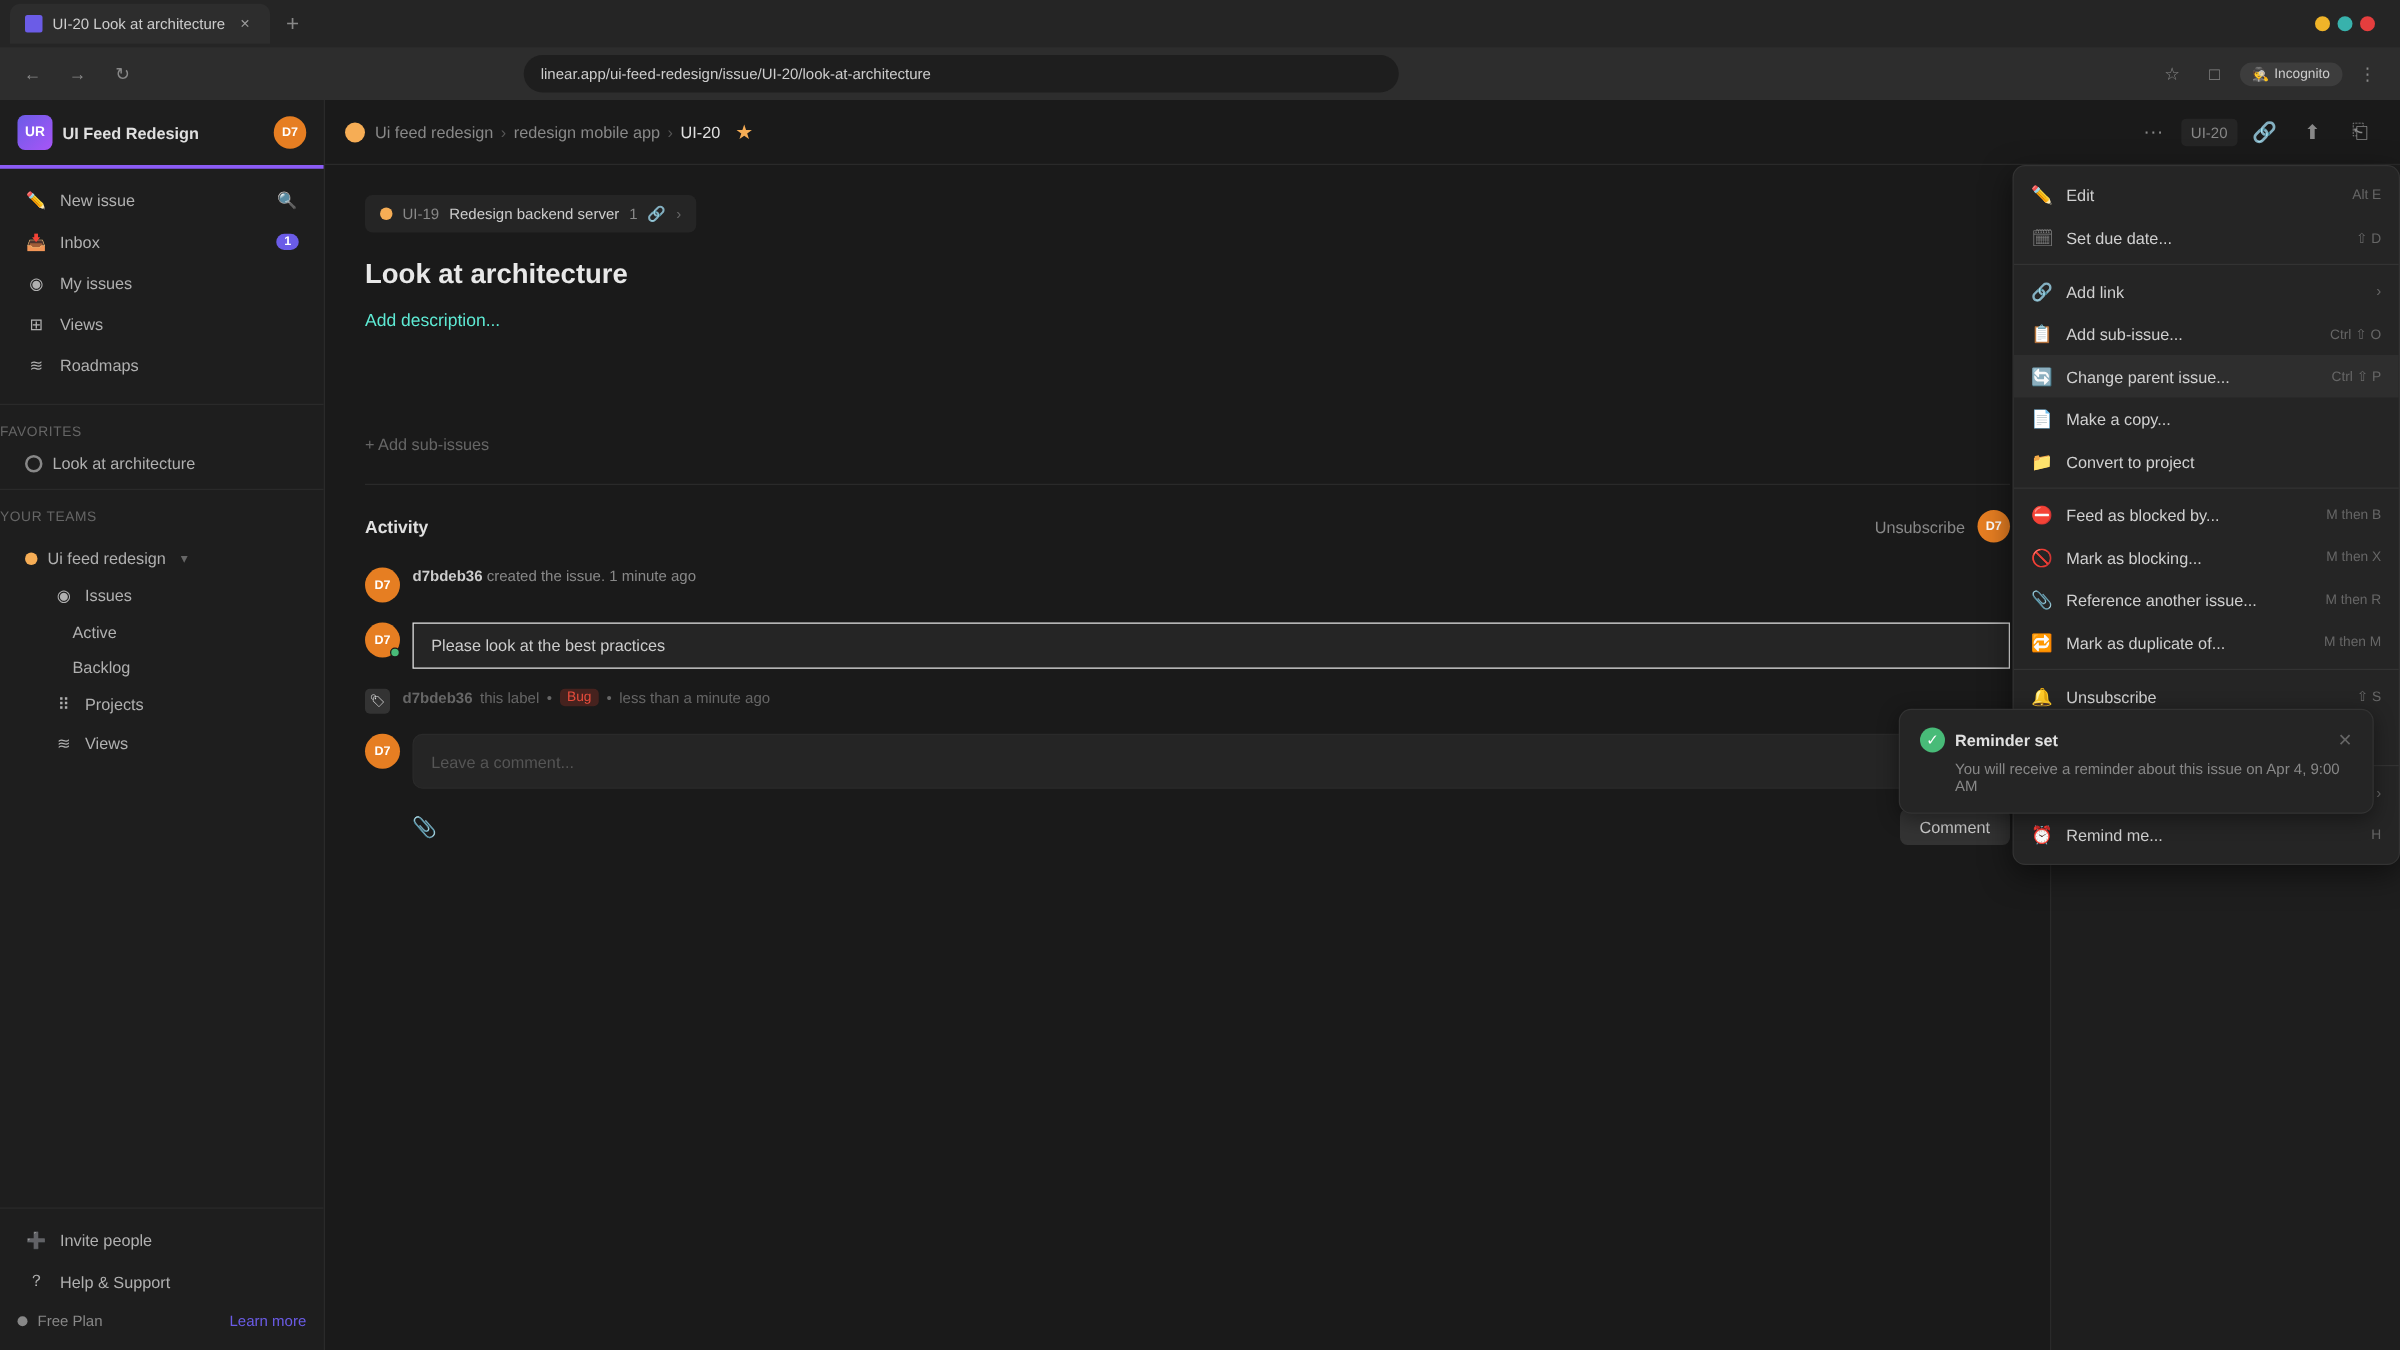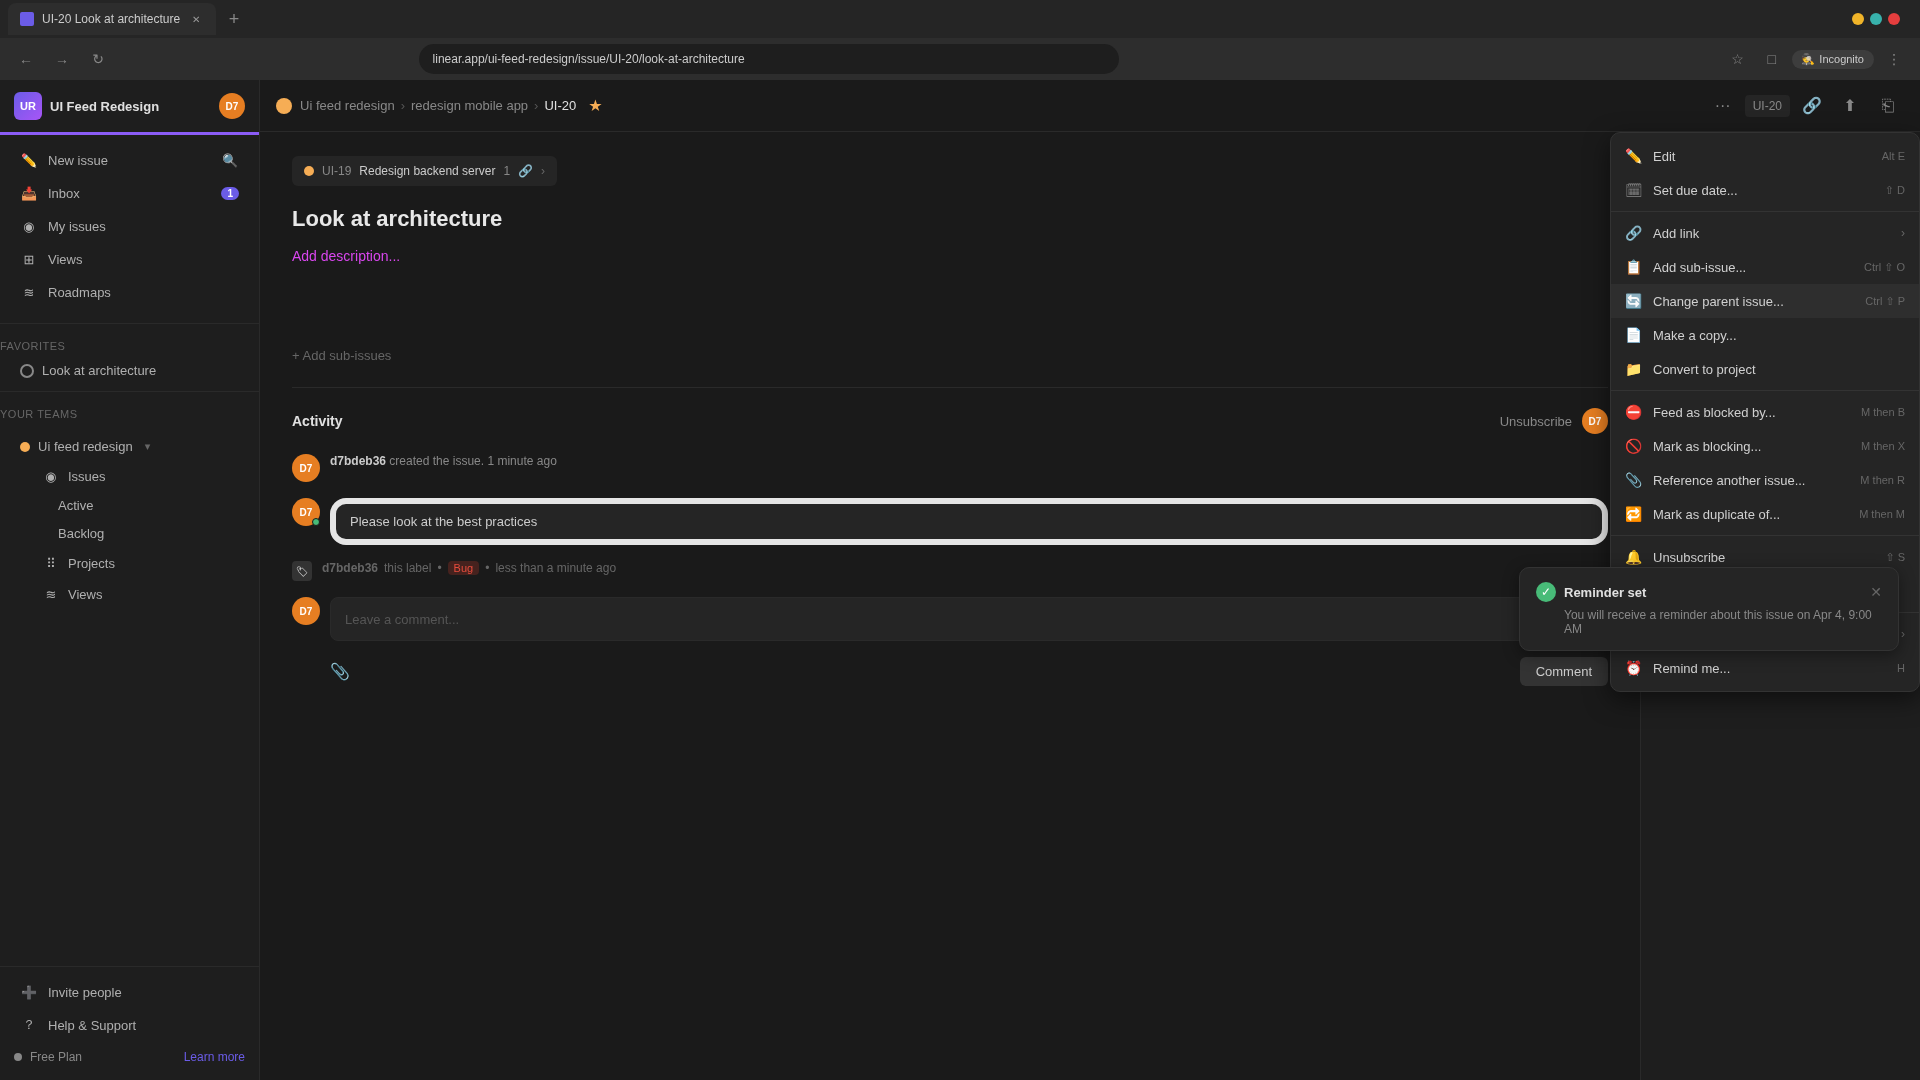--- a/index.html
+++ b/index.html
@@ -433,21 +433,21 @@
     }
     .parent-arrow { color: #666; }
     .issue-title {
       font-size: 22px;
       font-weight: 600;
       color: #e8e8e8;
       margin-bottom: 16px;
     }
     .description-placeholder {
       font-size: 14px;
-      color: #d946ef;
+      color: #5eead4;
       margin-bottom: 20px;
       min-height: 80px;
     }
     .add-sub-issues {
       font-size: 13px;
       color: #666;
       cursor: pointer;
       display: flex;
       align-items: center;
       gap: 4px;
@@ -529,25 +529,25 @@
     .activity-meta {
       font-size: 12px;
       color: #888;
       margin-bottom: 4px;
     }
     .activity-meta strong {
       color: #ccc;
     }
     .activity-message {
       background: #252525;
-      border-radius: 16px;
+      border-radius: 0;
       padding: 10px 14px;
       font-size: 13px;
       color: #ccc;
-      border: 6px solid #e5e5e5;
+      border: 1px solid #e5e5e5;
     }
     .activity-log {
       display: flex;
       align-items: center;
       gap: 6px;
       font-size: 12px;
       color: #666;
     }
     .activity-log-icon {
       width: 20px;

